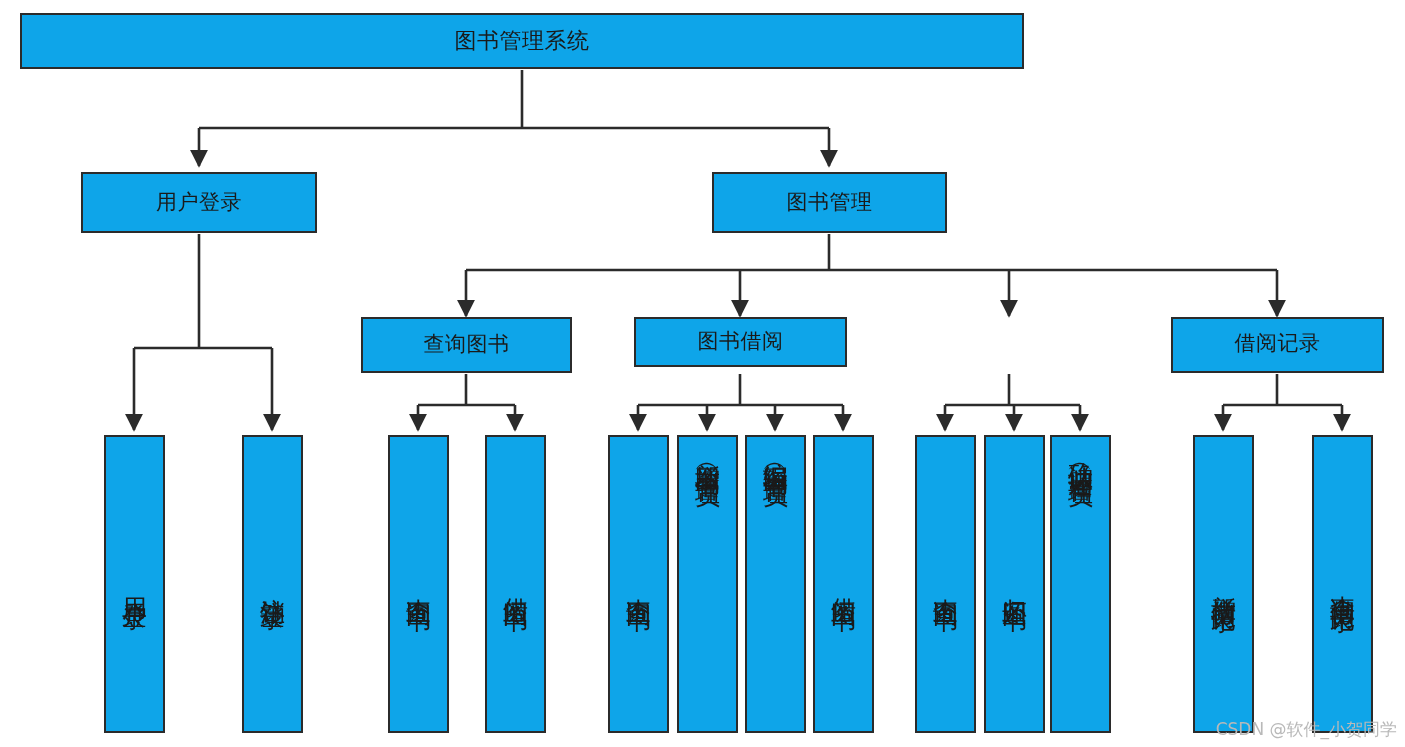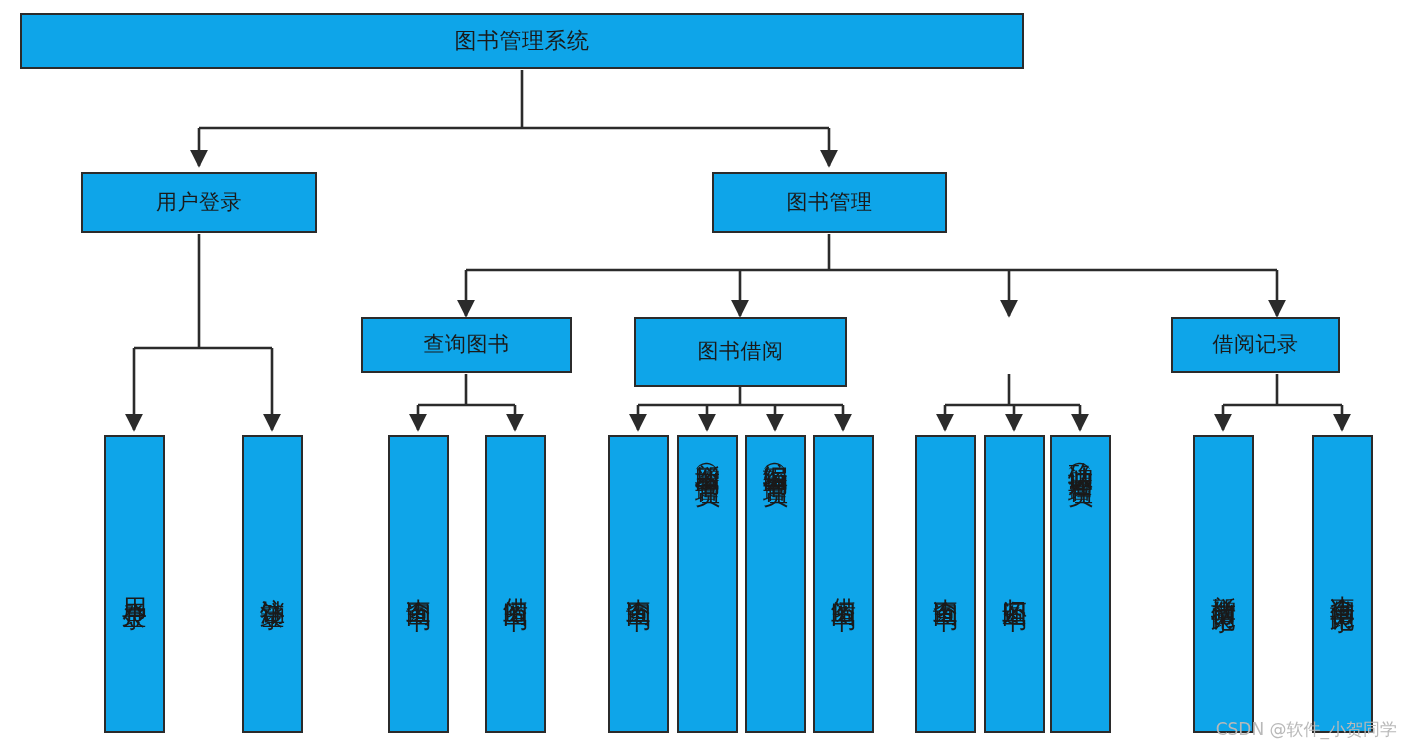--- a/index.html
+++ b/index.html
@@ -142,24 +142,24 @@
   <div class="node horiz" style="left:81px; top:172px; width:236px; height:61px;">
     <span class="label">用户登录</span>
   </div>
   <div class="node horiz" style="left:712px; top:172px; width:235px; height:61px;justify-content:center;">
     <span class="label">图书管理</span>
   </div>
 
   <div class="node horiz" style="left:361px; top:317px; width:211px; height:56px;">
     <span class="label">查询图书</span>
   </div>
-  <div class="node horiz" style="left:634px; top:317px; width:213px; height:70px;">
+  <div class="node horiz" style="left:634px; top:317px; width:213px; height:50px;">
     <span class="label">图书借阅</span>
   </div>
-  <div class="node horiz" style="left:1171px; top:317px; width:169px; height:56px;">
+  <div class="node horiz" style="left:1171px; top:317px; width:213px; height:56px;font-family:Liberation Mono, monospace;">
     <span class="label">借阅记录</span>
   </div>
 
   <div class="node vert" style="left:104px; top:435px; width:61px; height:298px;">
     <span class="label">用户登录</span>
   </div>
   <div class="node vert" style="left:242px; top:435px; width:61px; height:298px;">
     <span class="label">注销登录</span>
   </div>
 

